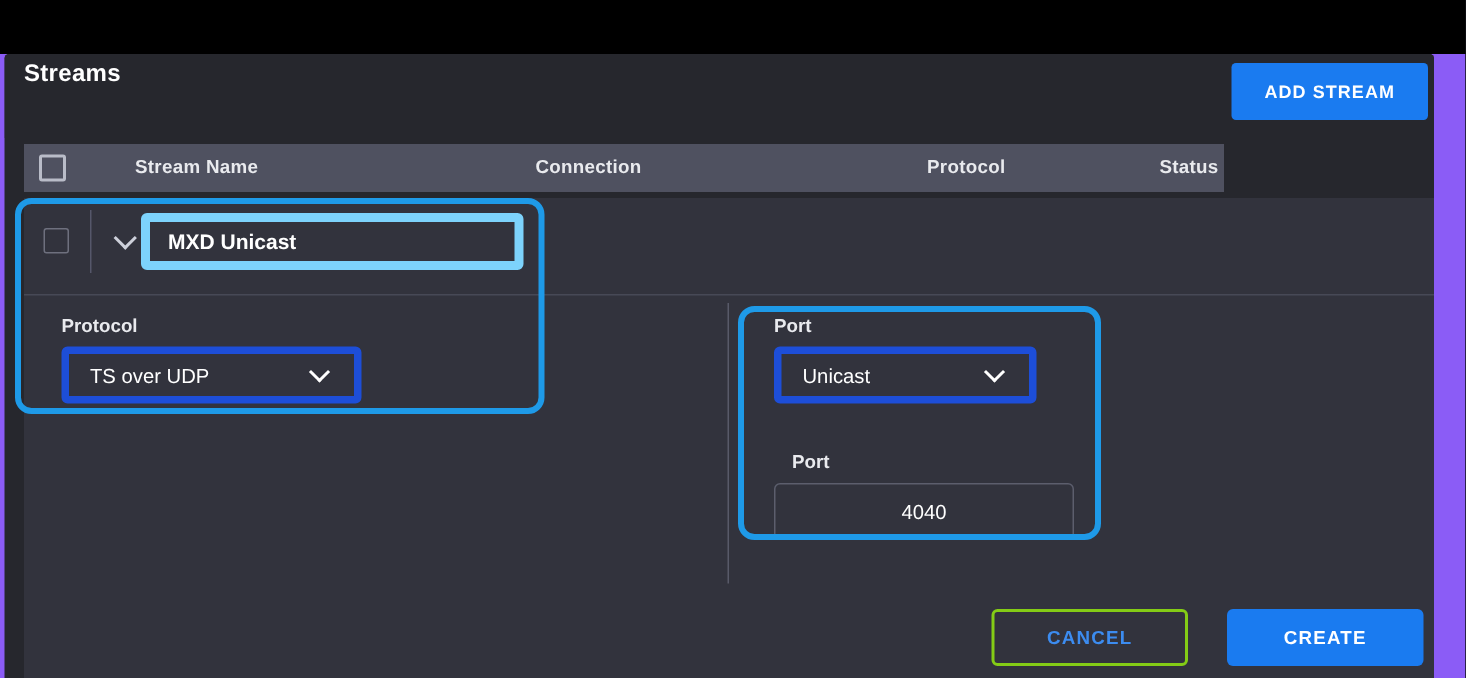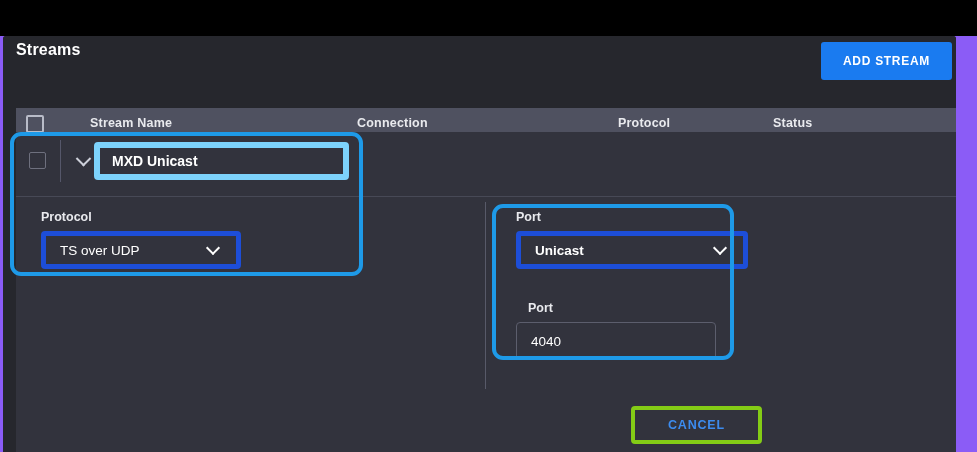--- a/index.html
+++ b/index.html
@@ -66,22 +66,22 @@
     cursor: pointer;
     display: flex;
     align-items: center;
     justify-content: center;
   }
 
   
   .table-header {
     position: absolute;
     left: 13px;
-    top: 72px;
-    width: 940px;
+    top: 60px;
+    width: 800px;
     height: 32px;
     background: #4f5160;
     display: flex;
     align-items: center;
   }
   .th-checkbox {
     position: absolute;
     left: 10px;
     top: 7px;
     width: 18px;
@@ -229,49 +229,49 @@
     height: 38px;
   }
 
   
   .lbl-type { left: 500px; top: 78px; }
   .lbl-port { left: 500px; top: 169px; padding-left: 12px; }
 
   .sel-type {
     left: 500px;
     top: 99px;
-    width: 232px;
-    height: 38px;
-    font-weight: bold;
+    width: 175px;
+    height: 38px;
   }
   .port-input {
     position: absolute;
     left: 500px;
     top: 190px;
     width: 200px;
     height: 38px;
     background: #32333d;
     border: 1px solid #5c5e6d;
     border-radius: 4px;
     color: #ffffff;
     font-family: "Liberation Sans", sans-serif;
     font-size: 13.5px;
     padding: 0 14px;
     outline: none;
+    text-align: center;
   }
 
   
   .cancel-btn {
     position: absolute;
-    left: 615px;
+    left: 645px;
     top: 274px;
     width: 131px;
     height: 38px;
     background: transparent;
-    border: 4px solid #84cc16;
+    border: 2px solid #84cc16;
     border-radius: 4px;
     color: #3c8cf0;
     font-family: "Liberation Sans", sans-serif;
     font-size: 12.5px;
     font-weight: bold;
     letter-spacing: 0.8px;
     cursor: pointer;
   }
   .create-btn {
     position: absolute;
@@ -345,20 +345,21 @@
       <div class="field-label lbl-type">Port</div>
       <div class="select-box sel-type">
         <span class="select-value">Unicast</span>
         <span class="select-caret"></span>
       </div>
 
       <div class="field-label lbl-port">Port</div>
       <input class="port-input" type="text" value="4040" style="">
 
       <button class="cancel-btn">CANCEL</button>
+      <button class="create-btn">CREATE</button>
 
     </div>
   </div>
 
   <div class="annot annot-left"></div>
   <div class="annot annot-right"></div>
 
 </div>
 
 </body></html>

